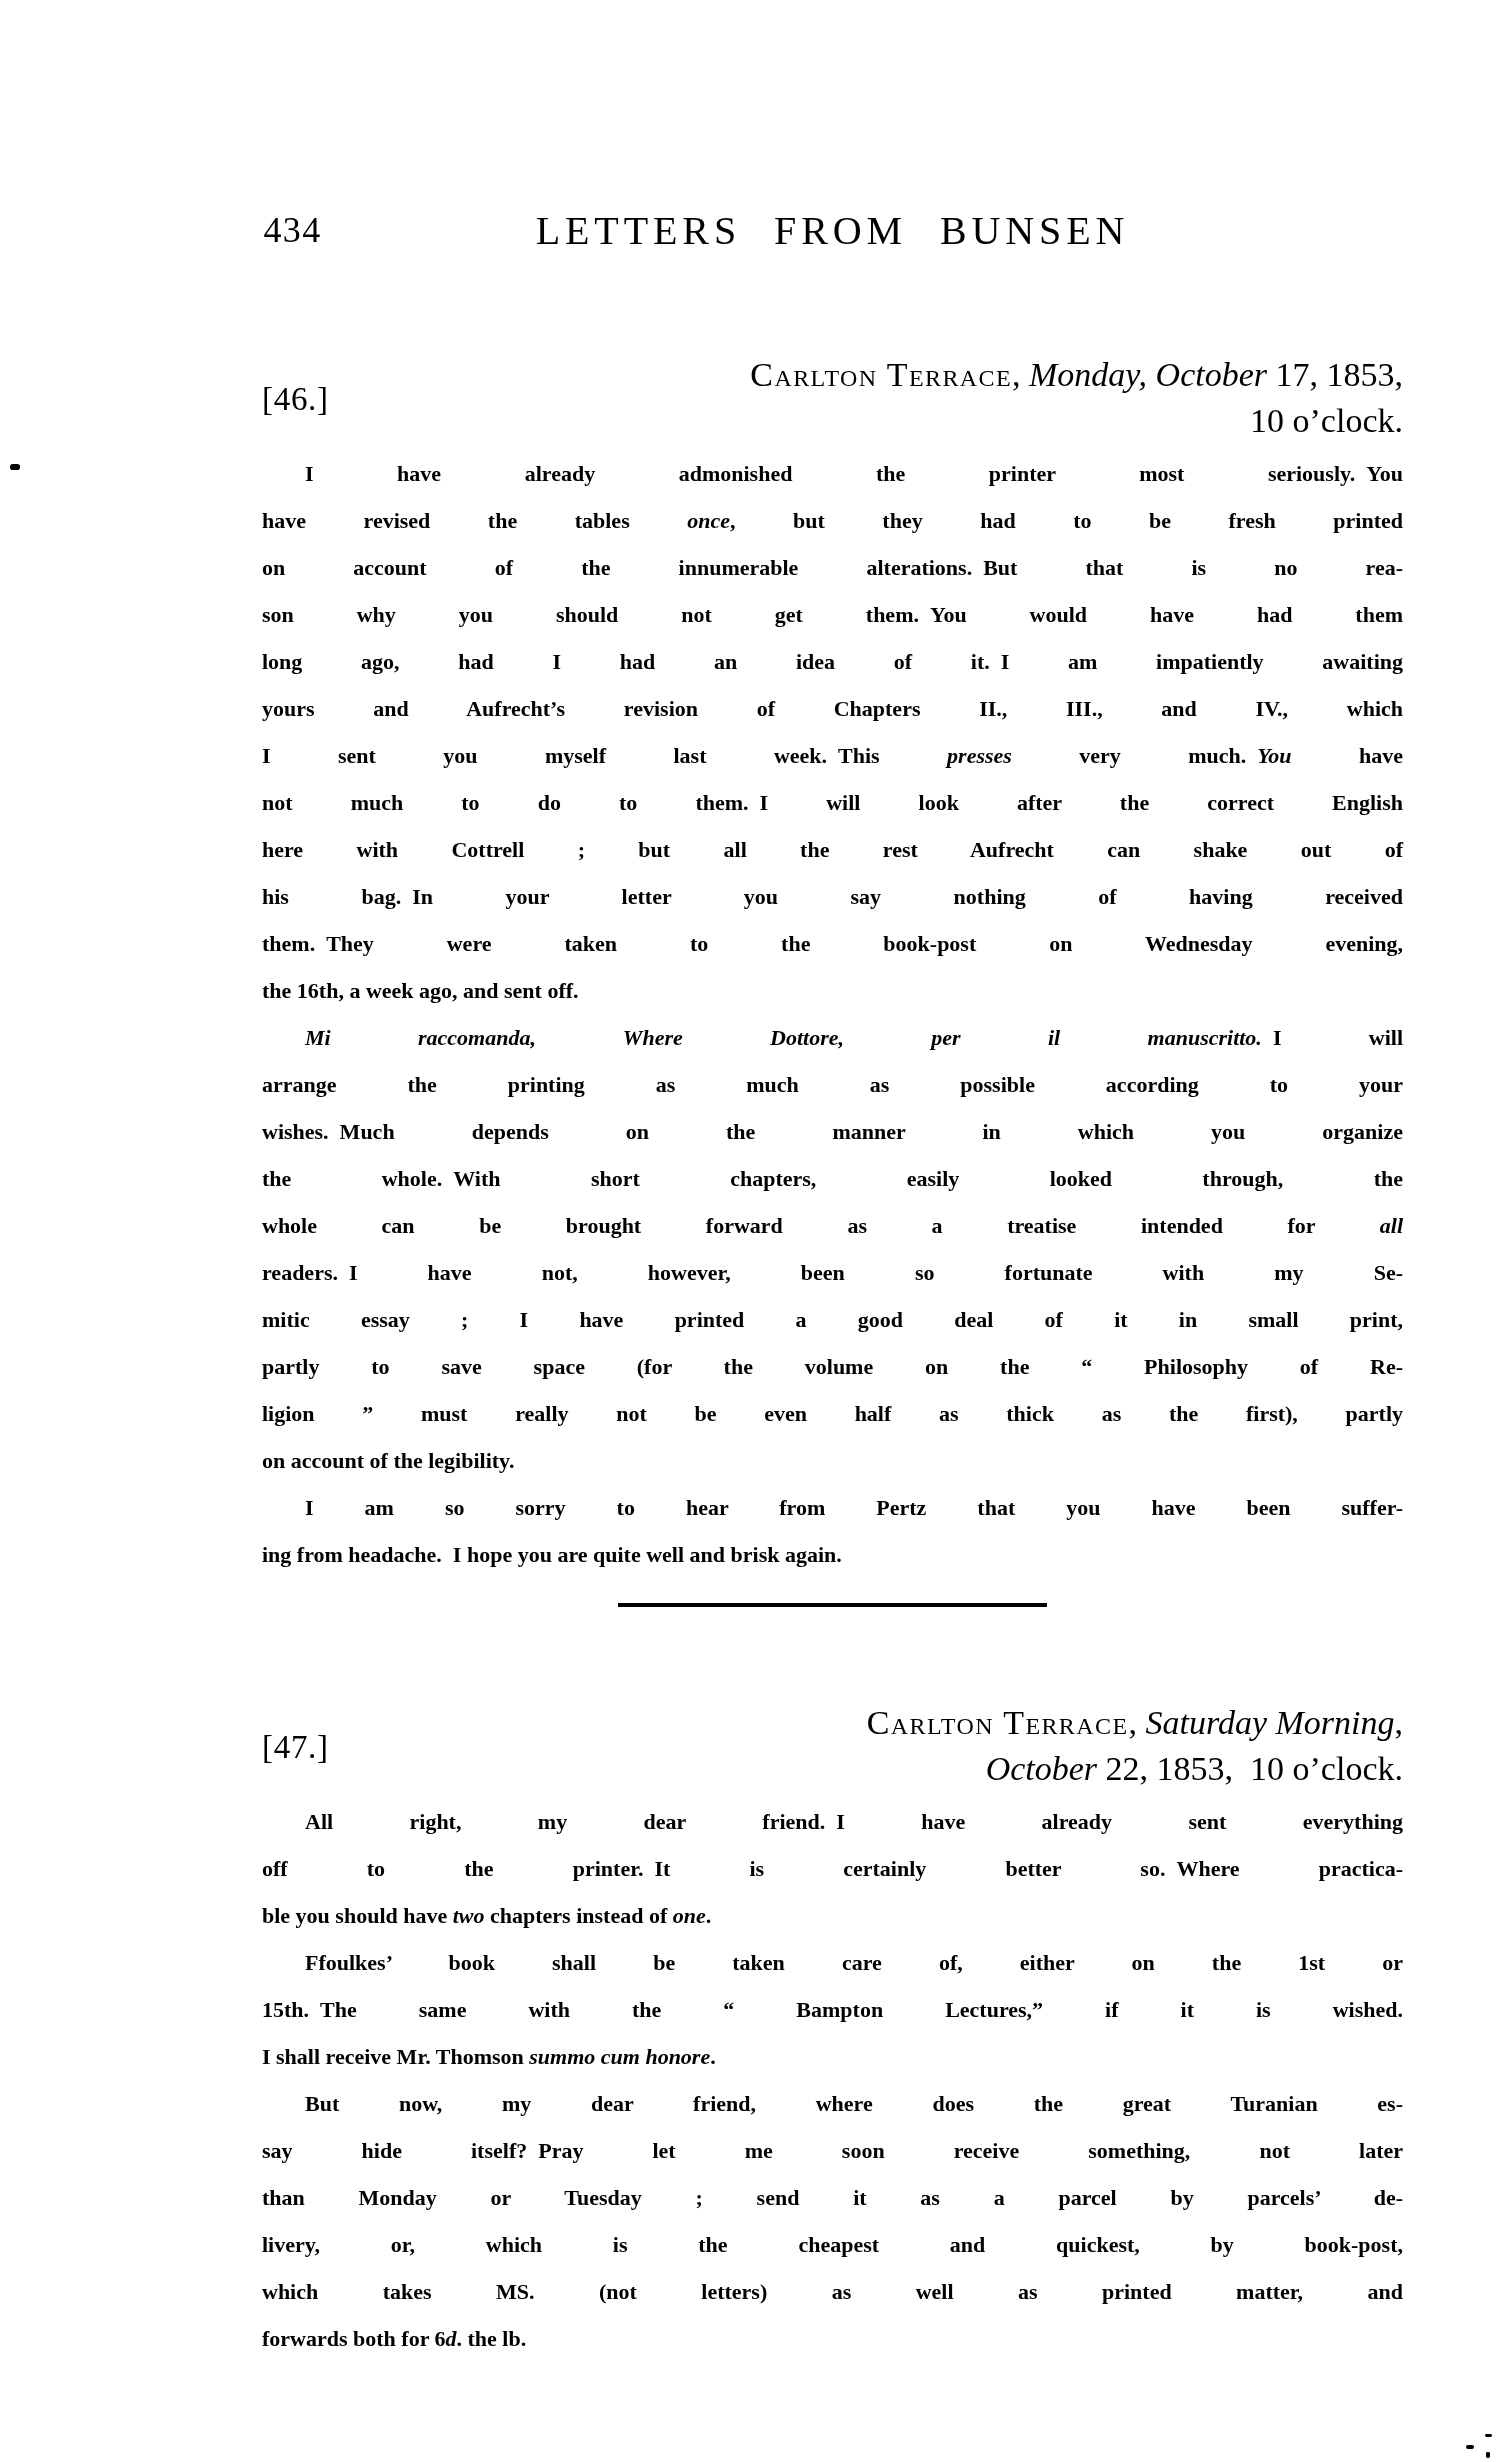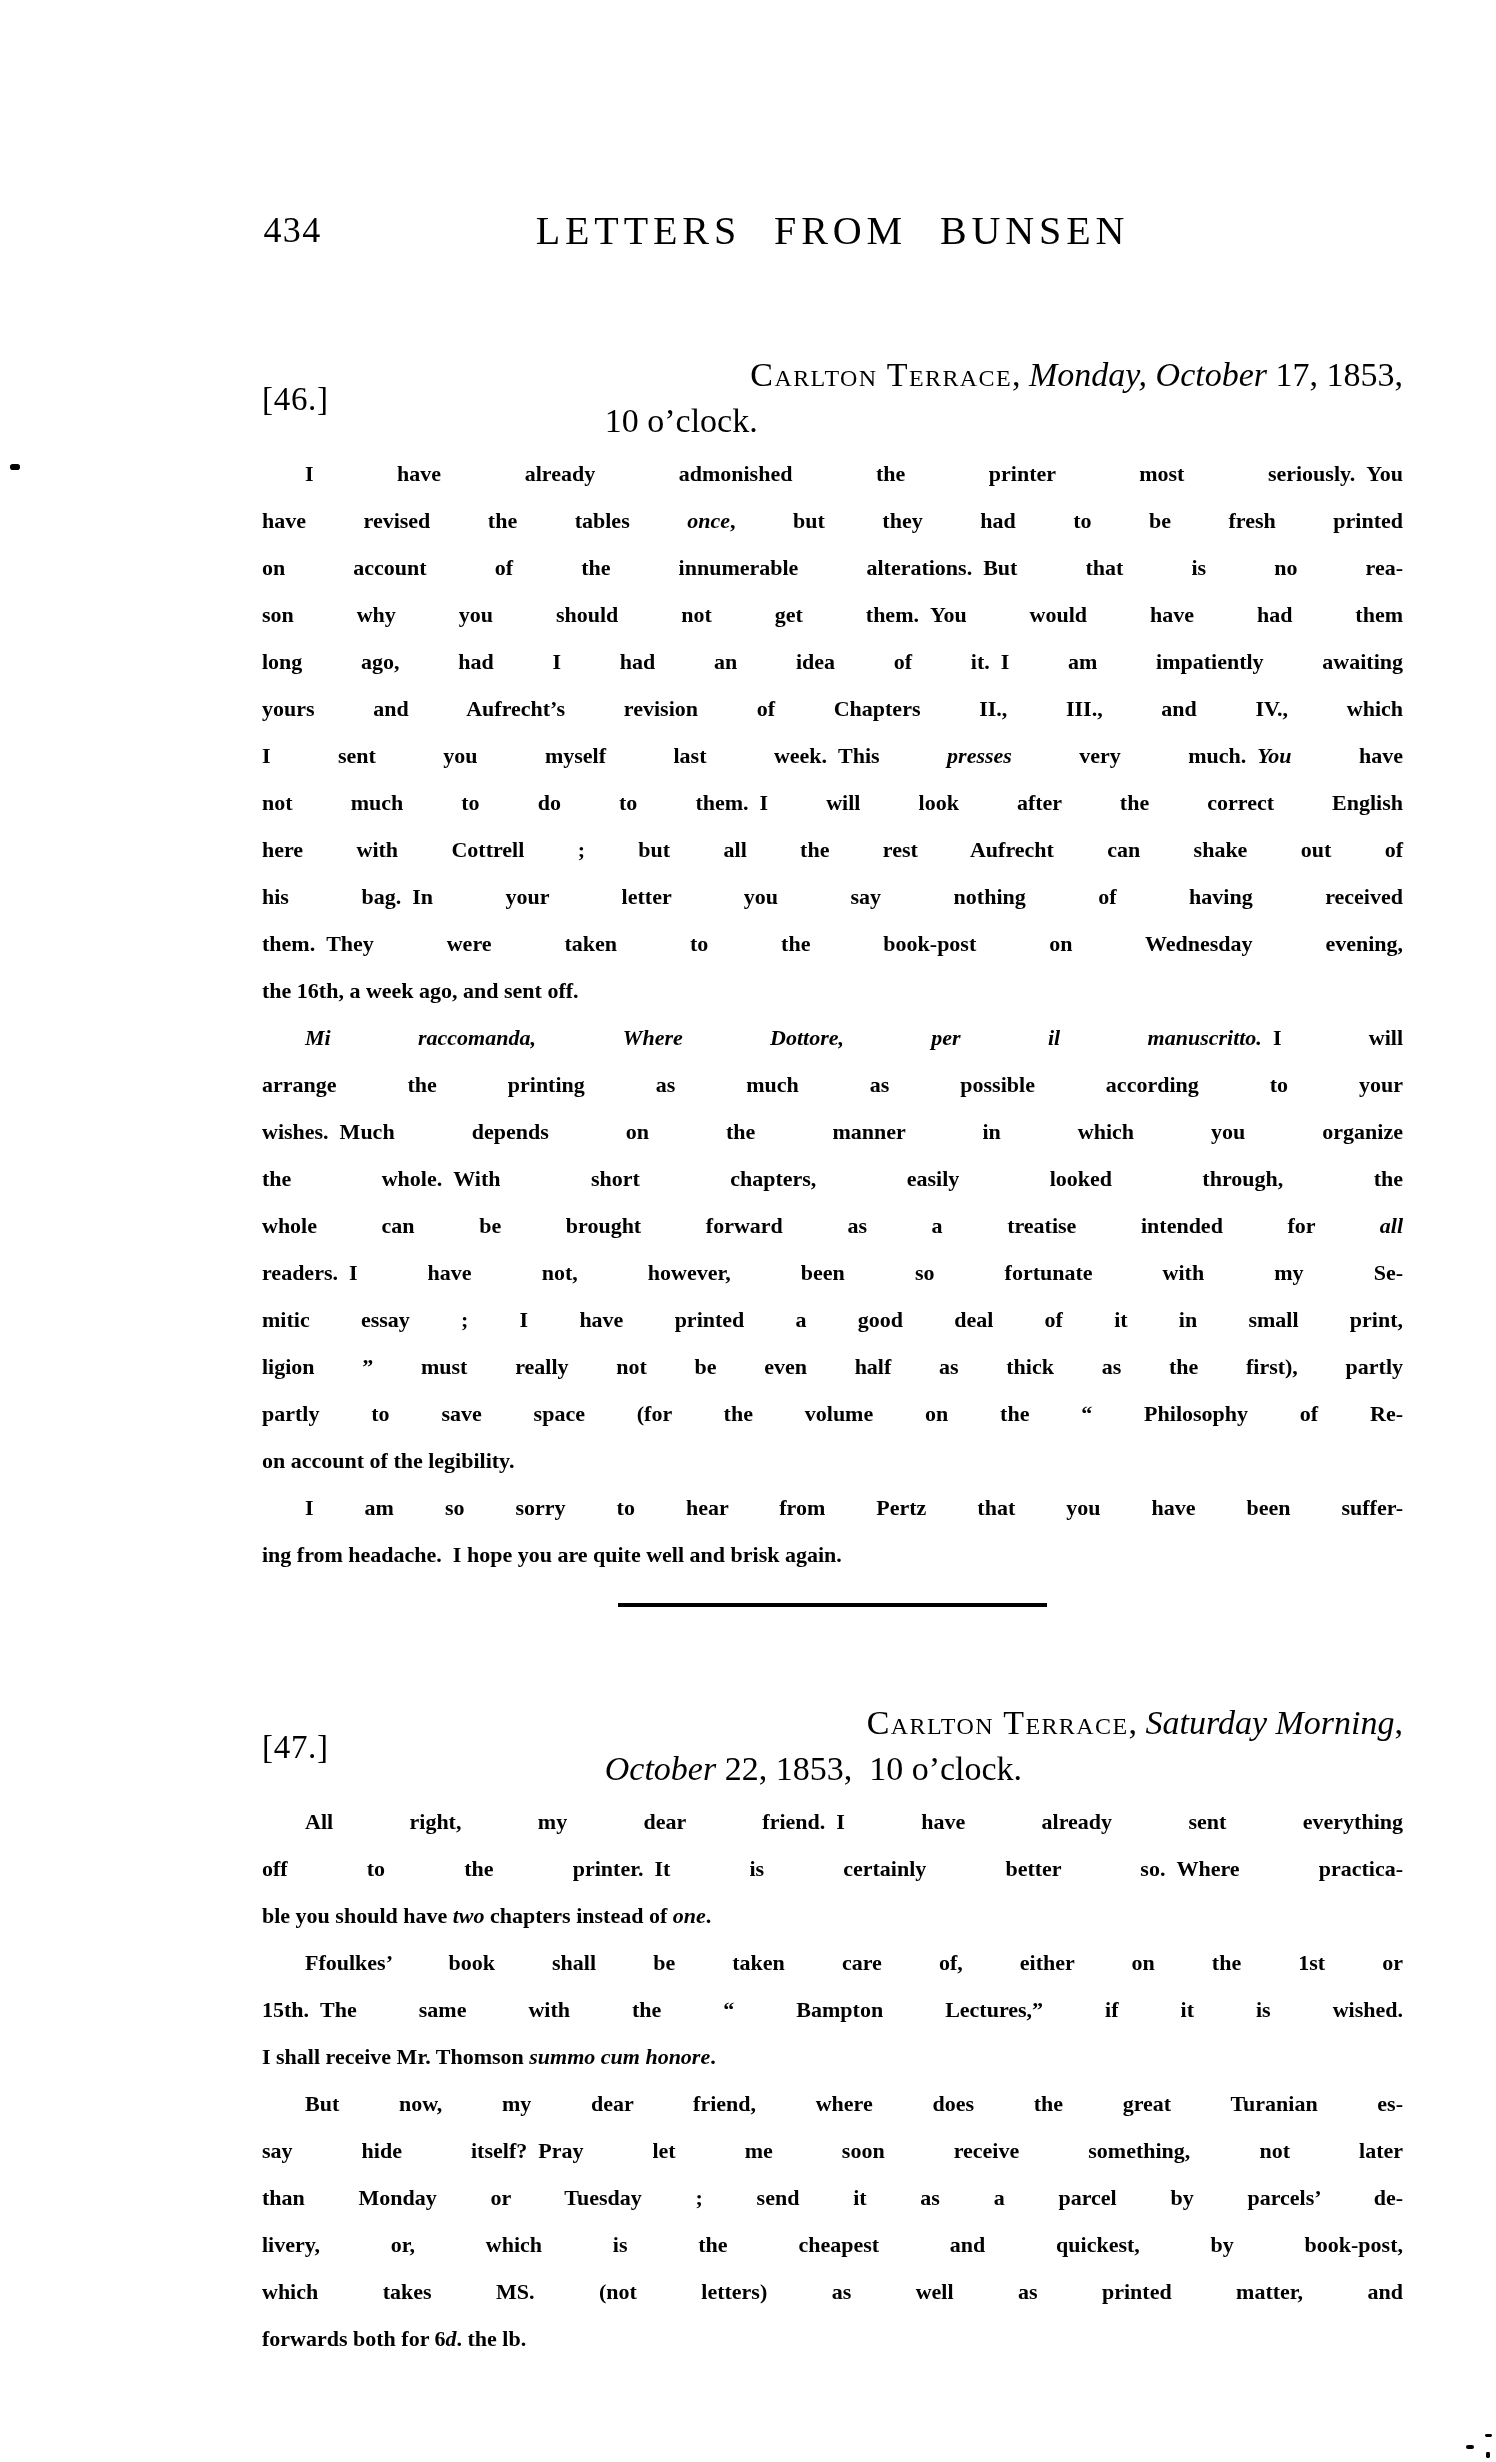--- a/index.html
+++ b/index.html
@@ -28,21 +28,21 @@
   .divider{
     width:429px;height:3.5px;background:#000;
     margin:25px auto 0 auto;
   }
   .letter-head{display:flex;align-items:flex-start;}
   .letter-no{
     flex:0 0 auto;font-size:33px;line-height:46px;letter-spacing:0.7px;margin-top:24px;
   }
   .dateline-text{flex:1 1 auto;font-size:34px;line-height:46px;}
   .dl1{text-align:right;}
-  .dl2{text-align:left;padding-left:276px;}
+  .dl2{text-align:right;padding-left:276px;}
   .sc{font-variant:small-caps;letter-spacing:1.4px;}
   .i{font-style:italic;}
   .paras{margin-top:6.3px;}
   .line{
     font-size:22px;line-height:47px;
     text-align:justify;text-align-last:justify;
     white-space:normal;
     font-weight:bold;
   }
   .line.first{text-indent:43px;}
@@ -87,22 +87,22 @@
               <div class="line last"><span>the 16th, a week ago, and sent off.</span></div>
             </div>
             <div class="para">
               <div class="line first"><span class="i">Mi raccomanda, Where Dottore, per il manuscritto.</span><span> I will</span></div>
               <div class="line"><span>arrange the printing as much as possible according to your</span></div>
               <div class="line"><span>wishes. Much depends on the manner in which you organize</span></div>
               <div class="line"><span>the whole. With short chapters, easily looked through, the</span></div>
               <div class="line"><span>whole can be brought forward as a treatise intended for </span><span class="i">all</span></div>
               <div class="line"><span>readers. I have not, however, been so fortunate with my Se-</span></div>
               <div class="line"><span>mitic essay ; I have printed a good deal of it in small print,</span></div>
+              <div class="line"><span>partly to save space (for the volume on the “ Philosophy of Re-</span></div>
               <div class="line"><span>ligion ” must really not be even half as thick as the first), partly</span></div>
-              <div class="line"><span>partly to save space (for the volume on the “ Philosophy of Re-</span></div>
               <div class="line last"><span>on account of the legibility.</span></div>
             </div>
             <div class="para">
               <div class="line first"><span>I am so sorry to hear from Pertz that you have been suffer-</span></div>
               <div class="line last"><span>ing from headache. I hope you are quite well and brisk again.</span></div>
             </div>
           </div>
         </section>
         <div class="divider"></div>
         <section class="letter">

